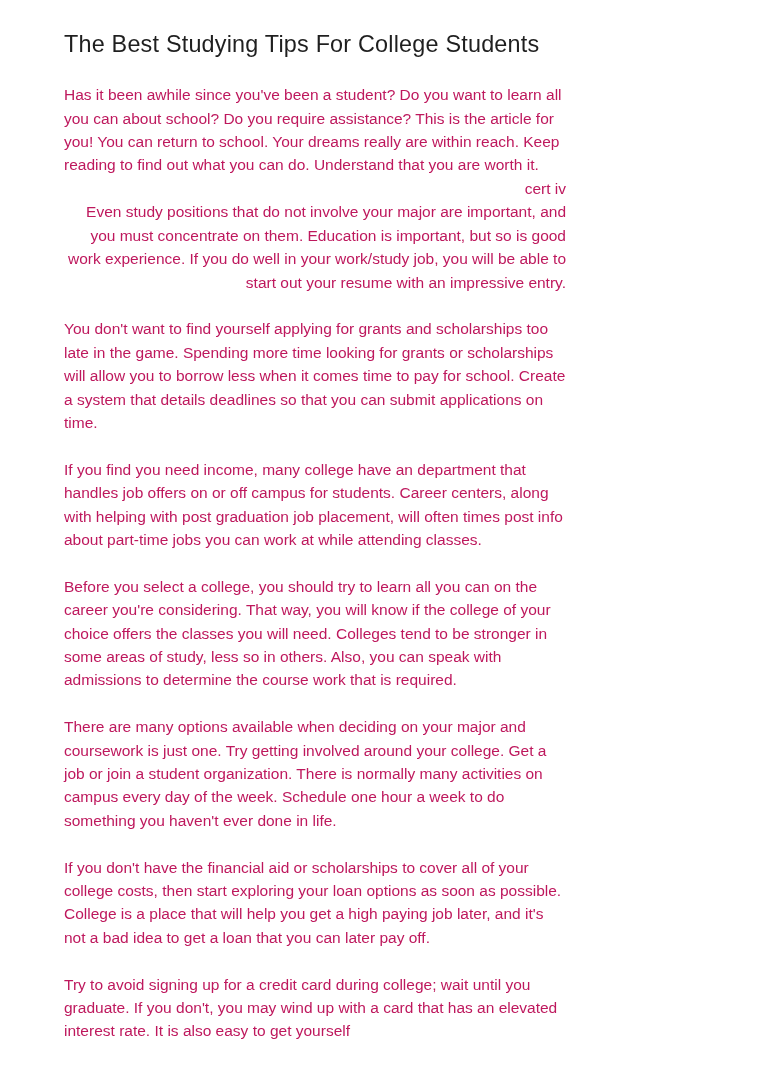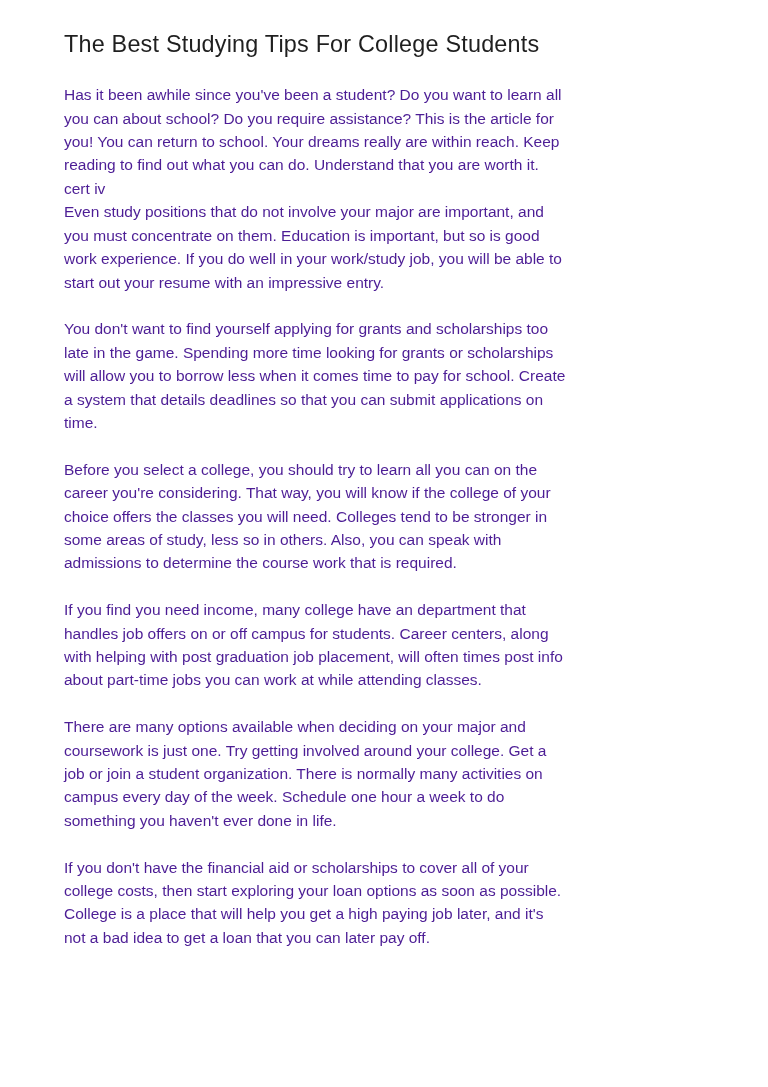--- a/index.html
+++ b/index.html
@@ -28,39 +28,41 @@
     letter-spacing: 0.2px;
     margin: 0 0 24px 0;
     color: #1f1f1f;
     white-space: nowrap;
   }
   .body-text p {
     font-size: 15.5px;
     font-weight: 400;
     line-height: 23.4px;
     margin: 23.4px 0 0 0;
-    color: #4c1d95;
+    color: #be185d;
   }
   .body-text p:first-child {
     margin-top: 0;
   }
   .body-text p.tight {
     margin-top: 0;
+    text-align: right;
   }
 </style>
 </head>
 <body>
 
 <div class="page">
   <div class="content">
     <h1 class="doc-title">The Best Studying Tips For College Students</h1>
     <div class="body-text">
         <p>Has it been awhile since you've been a student? Do you want to learn all you can about school? Do you require assistance? This is the article for you! You can return to school. Your dreams really are within reach. Keep reading to find out what you can do. Understand that you are worth it.</p>
         <p class="tight">cert iv</p>
         <p class="tight">Even study positions that do not involve your major are important, and you must concentrate on them. Education is important, but so is good work experience. If you do well in your work/study job, you will be able to start out your resume with an impressive entry.</p>
         <p>You don't want to find yourself applying for grants and scholarships too late in the game. Spending more time looking for grants or scholarships will allow you to borrow less when it comes time to pay for school. Create a system that details deadlines so that you can submit applications on time.</p>
+        <p>If you find you need income, many college have an department that handles job offers on or off campus for students. Career centers, along with helping with post graduation job placement, will often times post info about part-time jobs you can work at while attending classes.</p>
         <p>Before you select a college, you should try to learn all you can on the career you're considering. That way, you will know if the college of your choice offers the classes you will need. Colleges tend to be stronger in some areas of study, less so in others. Also, you can speak with admissions to determine the course work that is required.</p>
-        <p>If you find you need income, many college have an department that handles job offers on or off campus for students. Career centers, along with helping with post graduation job placement, will often times post info about part-time jobs you can work at while attending classes.</p>
         <p>There are many options available when deciding on your major and coursework is just one. Try getting involved around your college. Get a job or join a student organization. There is normally many activities on campus every day of the week. Schedule one hour a week to do something you haven't ever done in life.</p>
         <p>If you don't have the financial aid or scholarships to cover all of your college costs, then start exploring your loan options as soon as possible. College is a place that will help you get a high paying job later, and it's not a bad idea to get a loan that you can later pay off.</p>
+        <p>Try to avoid signing up for a credit card during college; wait until you graduate. If you don't, you may wind up with a card that has an elevated interest rate. It is also easy to get yourself</p>
       </div>
   </div>
 </div>
 
 </body></html>

